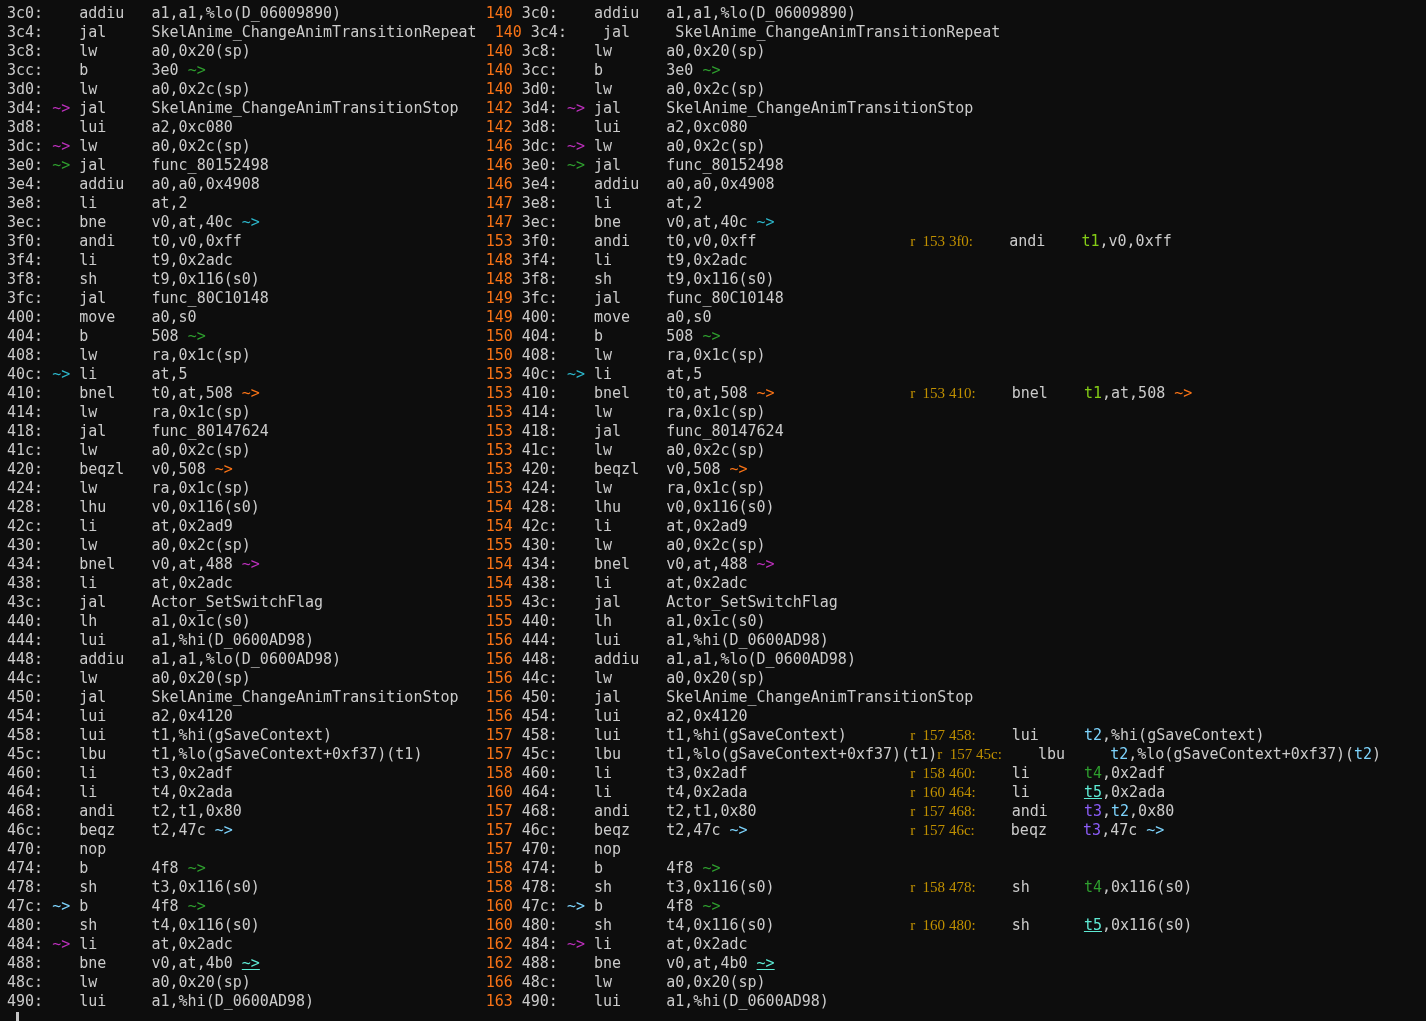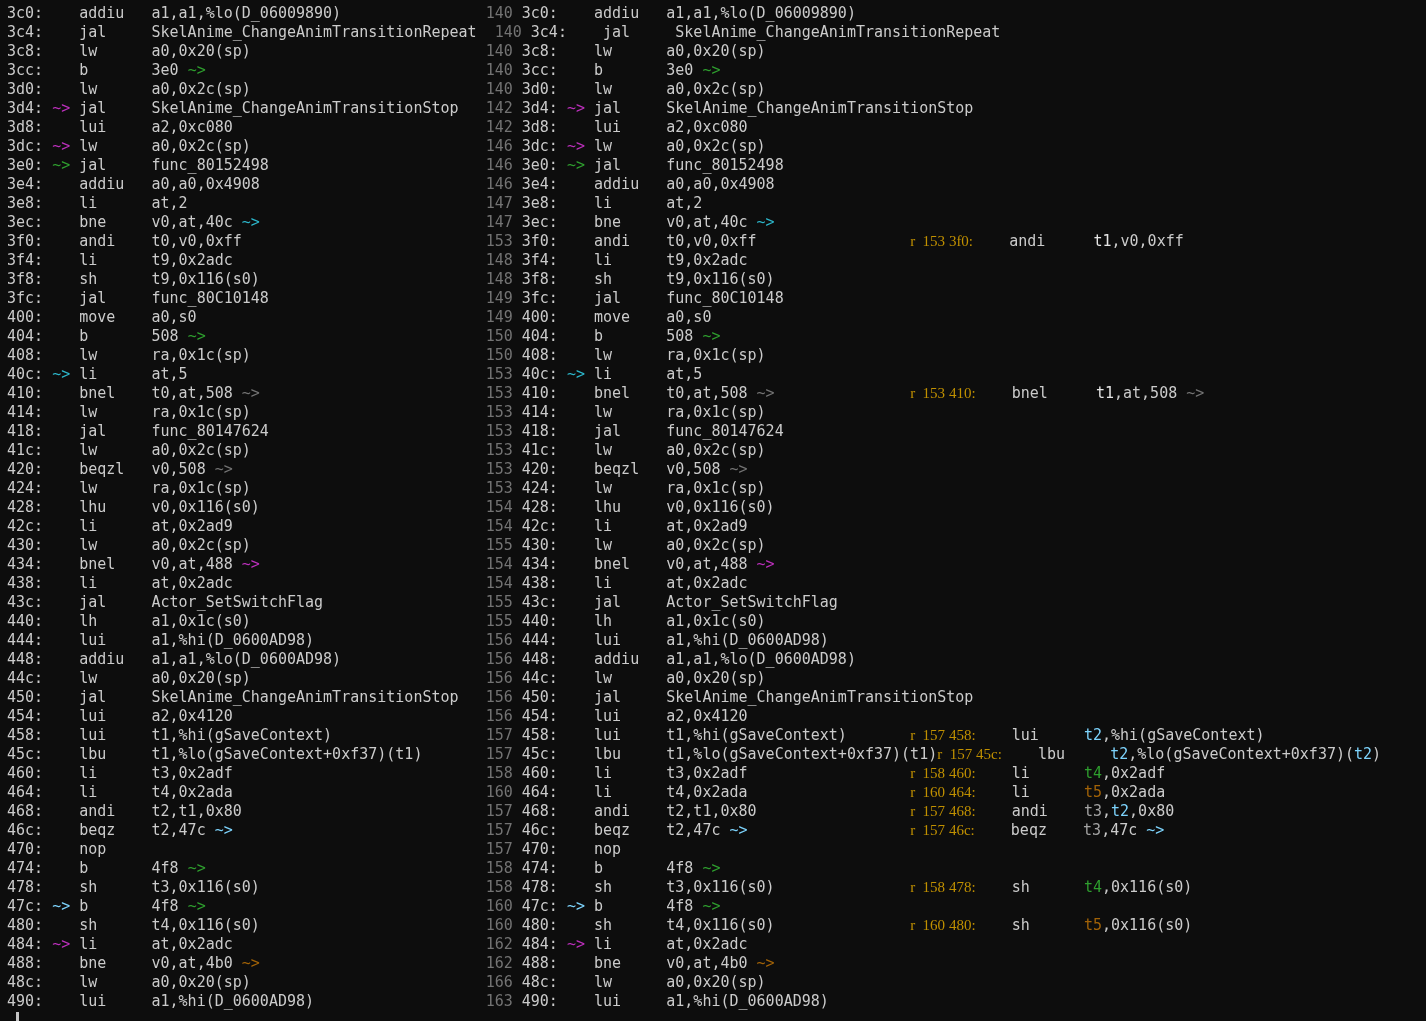--- a/index.html
+++ b/index.html
@@ -17,29 +17,29 @@
     height: 1017px;
     background: #0d0d0d;
     font-family: "DejaVu Sans Mono", monospace;
     font-size: 15px;
     line-height: 19px;
     color: #cbcbcb;
     white-space: pre;
     overflow: hidden;
   }
   .line { height: 19px; white-space: pre; }
-  .c-dim     { color: #737373; text-align: right; }
+  .c-dim     { color: #f97316; text-align: right; }
   .c-gold    { color: #c09000; font-family: Liberation Serif, serif; }
   .c-green   { color: #2e9e2e; }
   .c-cyan    { color: #2cb5c9; }
   .c-blue    { color: #7dd3fc; }
-  .c-red     { color: #a16207; }
+  .c-red     { color: #5eead4; text-decoration: underline; }
   .c-magenta { color: #bb2fbb; }
-  .c-purple  { color: #e5e5e5; margin-left: 12px; }
-  .c-yellow  { color: #a3a3a3; }
+  .c-purple  { color: #84cc16; }
+  .c-yellow  { color: #8b5cf6; }
   .cursor {
     display: inline-block;
     width: 3px;
     height: 16px;
     background: #c4c4c4;
     vertical-align: -3px;
   }
 </style>
 </head>
 <body>

